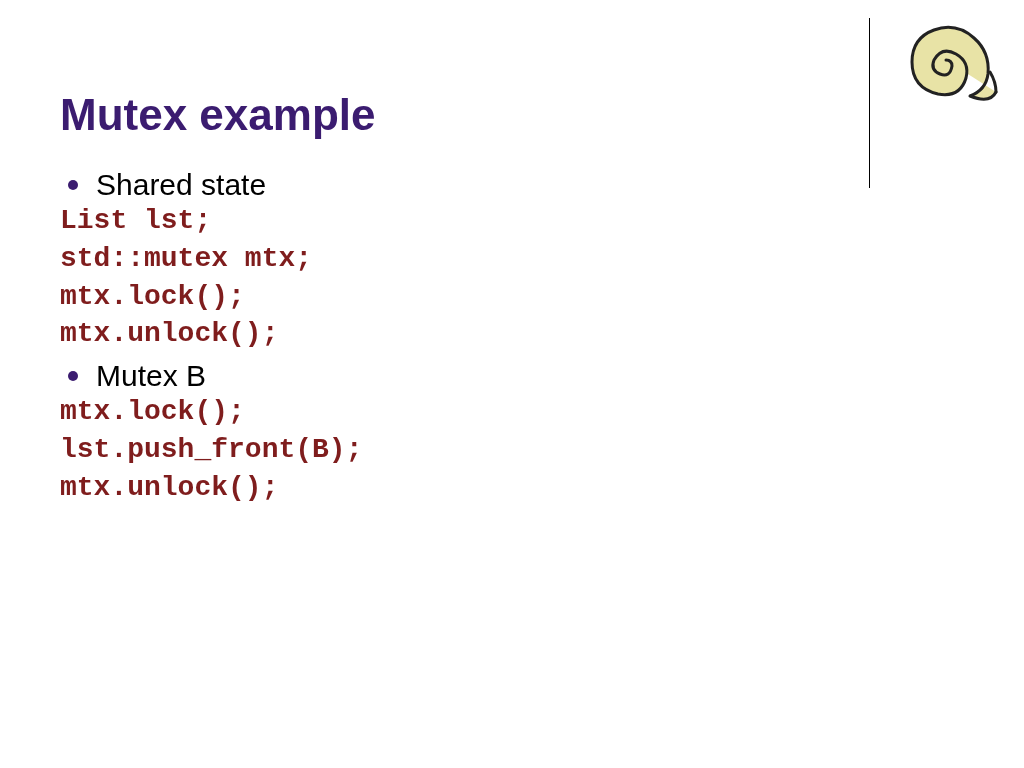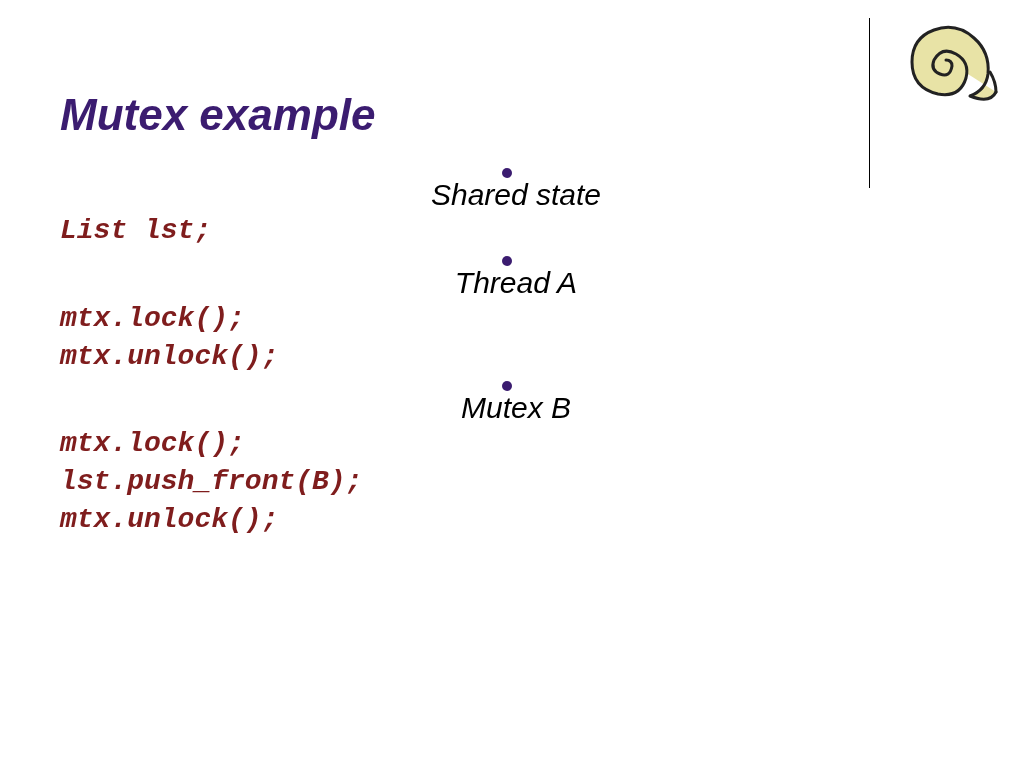--- a/index.html
+++ b/index.html
@@ -10,33 +10,31 @@
     background: #fff;
     font-family: Arial, Helvetica, sans-serif;
     overflow: hidden;
   }
   .slide {
     position: relative;
     width: 1024px;
     height: 768px;
     box-sizing: border-box;
     padding: 90px 60px 40px 60px;
-    font-style: italic;
   }
   .title {
     font-size: 44px;
     font-weight: bold;
     color: #3b1c70;
     margin-bottom: 28px;
   }
   .bullet-row {
     display: flex;
     align-items: center;
     margin: 6px 0 0 8px;
-    flex-direction: column;
   }
   .bullet-dot {
     width: 10px;
     height: 10px;
     border-radius: 50%;
     background: #3b1c70;
     margin-right: 18px;
     flex: 0 0 auto;
   }
   .bullet-text {
@@ -82,25 +80,22 @@
     </svg>
   </div>
 
   <div class="title">Mutex example</div>
 
   <div class="bullet-row">
     <div class="bullet-dot"></div>
     <div class="bullet-text">Shared state</div>
   </div>
   <div class="code-line">List lst;</div>
+  <div class="code-line">std::mutex mtx;</div>
 
-  <div class="bullet-row">
-    <div class="bullet-dot"></div>
-    <div class="bullet-text">Thread A</div>
-  </div>
   <div class="code-line">mtx.lock();</div>
   <div class="code-line">mtx.unlock();</div>
 
   <div class="bullet-row">
     <div class="bullet-dot"></div>
     <div class="bullet-text">Mutex B</div>
   </div>
   <div class="code-line">mtx.lock();</div>
   <div class="code-line">lst.push_front(B);</div>
   <div class="code-line">mtx.unlock();</div>

